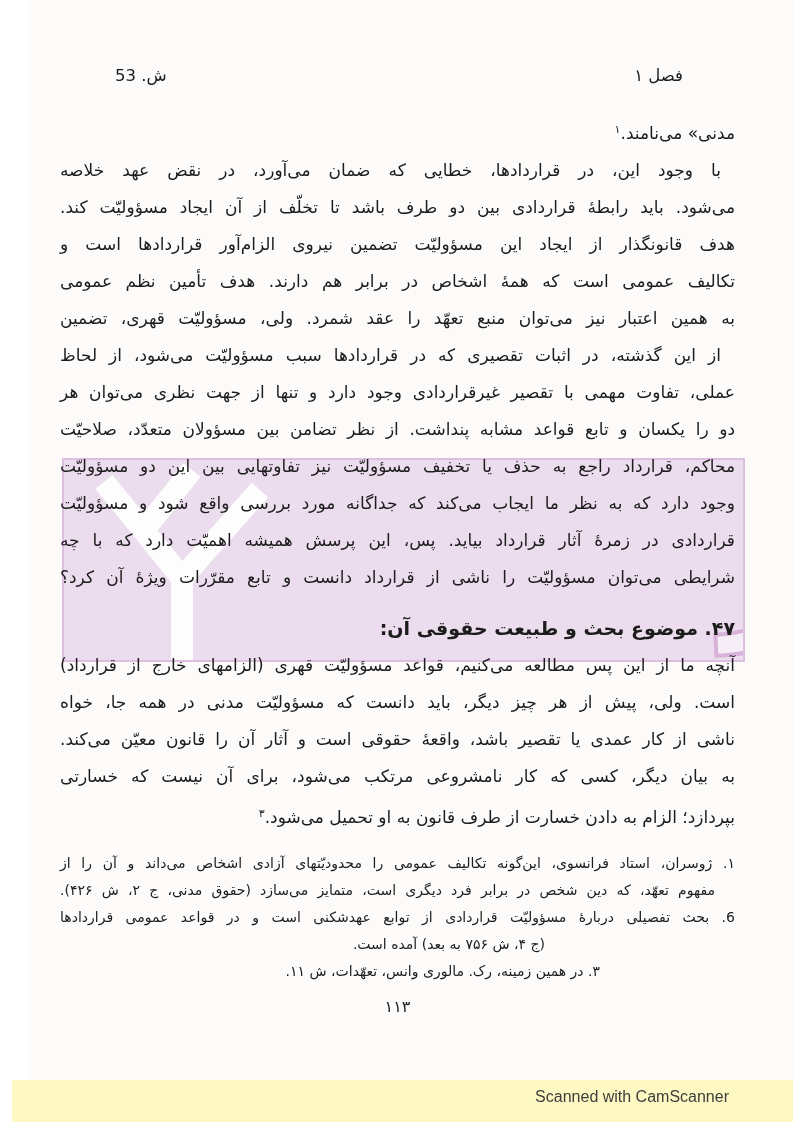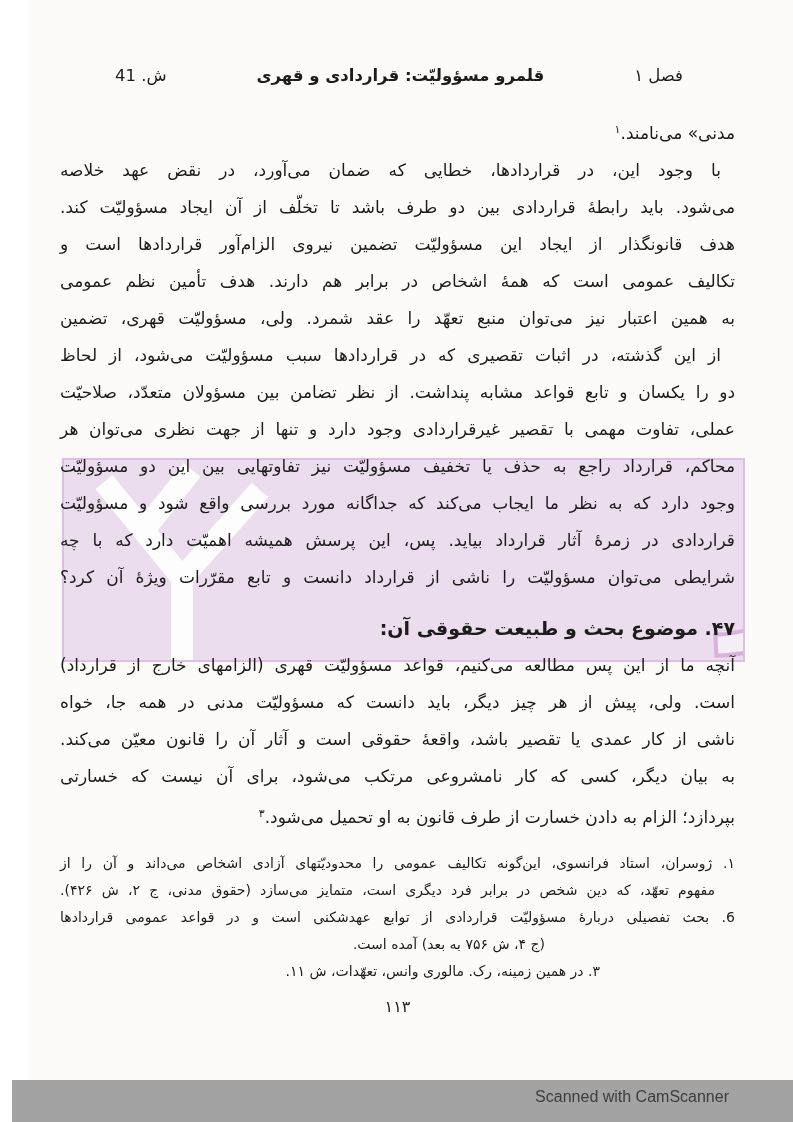--- a/index.html
+++ b/index.html
@@ -19,21 +19,21 @@
   .header .b{font-weight:bold;}
   .bodytext{margin-top:17px;font-size:17px;line-height:37px;}
   .tline{text-align:right;white-space:nowrap;}
   .just{white-space:normal;text-align:justify;text-align-last:justify;word-spacing:1px;}
   sup{font-size:11px;vertical-align:6px;margin-left:1px;}
   .heading{margin-top:14px;height:37px;line-height:37px;font-weight:bold;font-size:19px;text-align:right;}
   .p3{margin-top:0;}
   .footnotes{margin-top:14px;font-size:14px;line-height:27px;}
   .pagenum{margin-top:12px;text-align:center;font-size:16px;letter-spacing:2px;}
   
-  .foot-strip{position:absolute;left:12px;right:0;bottom:0;height:42px;background:#a3a3a3;z-index:3;}
+  .foot-strip{position:absolute;left:12px;right:0;bottom:0;height:42px;background:#fef9c3;z-index:3;}
   .foot-strip .lbl{position:absolute;right:64px;top:8px;font-family:"Liberation Sans",sans-serif;
                    font-size:16px;color:#3d3d3d;}
 </style>
 </head>
 <body>
 
 <div class="page">
 
   <div class="scan"></div>
 
@@ -47,39 +47,38 @@
       </g>
 
       <text x="655" y="168" direction="rtl" text-anchor="end" font-family="DejaVu Sans, sans-serif" font-weight="bold" font-size="168" fill="rgba(255,255,255,0.5)" stroke="#d9b2da" stroke-width="4" transform="rotate(-3 400 120)">دادبازار</text>
     </svg>
   </div>
 
   <div class="column">
 
     <div class="header">
       <span>فصل ۱</span>
-      <span class="b">قلمرو مسؤولیّت: قراردادی و قهری</span>
-      <span>ش. 41</span>
+      <span>ش. 53</span>
     </div>
 
     <div class="bodytext">
       <div>
           <div class="tline">مدنی» می‌نامند.<sup>۱</sup></div>
         </div>
       <div>
           <div class="tline just" style="padding-right: 14px;">با وجود این، در قراردادها، خطایی که ضمان می‌آورد، در نقض عهد خلاصه</div>
           <div class="tline just">می‌شود. باید رابطهٔ قراردادی بین دو طرف باشد تا تخلّف از آن ایجاد مسؤولیّت کند.</div>
           <div class="tline just">هدف قانونگذار از ایجاد این مسؤولیّت تضمین نیروی الزام‌آور قراردادها است و</div>
           <div class="tline just">تکالیف عمومی است که همهٔ اشخاص در برابر هم دارند. هدف تأمین نظم عمومی</div>
           <div class="tline just">به همین اعتبار نیز می‌توان منبع تعهّد را عقد شمرد. ولی، مسؤولیّت قهری، تضمین</div>
         </div>
       <div>
           <div class="tline just" style="padding-right: 14px;">از این گذشته، در اثبات تقصیری که در قراردادها سبب مسؤولیّت می‌شود، از لحاظ</div>
+          <div class="tline just">عملی، تفاوت مهمی با تقصیر غیرقراردادی وجود دارد و تنها از جهت نظری می‌توان هر</div>
           <div class="tline just">دو را یکسان و تابع قواعد مشابه پنداشت. از نظر تضامن بین مسؤولان متعدّد، صلاحیّت</div>
-          <div class="tline just">عملی، تفاوت مهمی با تقصیر غیرقراردادی وجود دارد و تنها از جهت نظری می‌توان هر</div>
           <div class="tline just">محاکم، قرارداد راجع به حذف یا تخفیف مسؤولیّت نیز تفاوتهایی بین این دو مسؤولیّت</div>
           <div class="tline just">وجود دارد که به نظر ما ایجاب می‌کند که جداگانه مورد بررسی واقع شود و مسؤولیّت</div>
           <div class="tline just">قراردادی در زمرهٔ آثار قرارداد بیاید. پس، این پرسش همیشه اهمیّت دارد که با چه</div>
           <div class="tline just">شرایطی می‌توان مسؤولیّت را ناشی از قرارداد دانست و تابع مقرّرات ویژهٔ آن کرد؟</div>
         </div>
       <div class="heading">۴۷. موضوع بحث و طبیعت حقوقی آن:</div>
       <div class="p3">
           <div class="tline just">آنچه ما از این پس مطالعه می‌کنیم، قواعد مسؤولیّت قهری (الزامهای خارج از قرارداد)</div>
           <div class="tline just">است. ولی، پیش از هر چیز دیگر، باید دانست که مسؤولیّت مدنی در همه جا، خواه</div>
           <div class="tline just">ناشی از کار عمدی یا تقصیر باشد، واقعهٔ حقوقی است و آثار آن را قانون معیّن می‌کند.</div>

